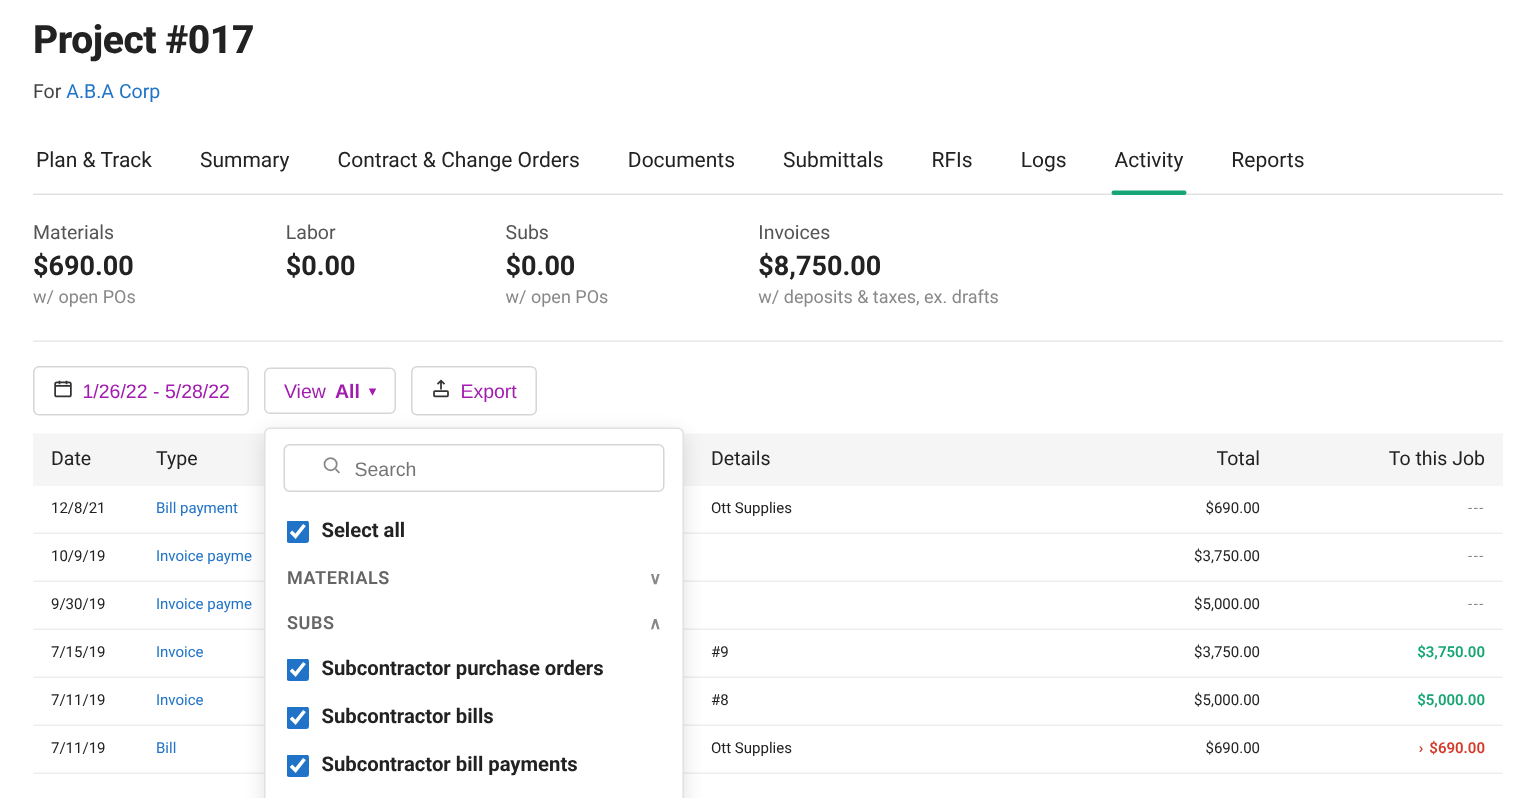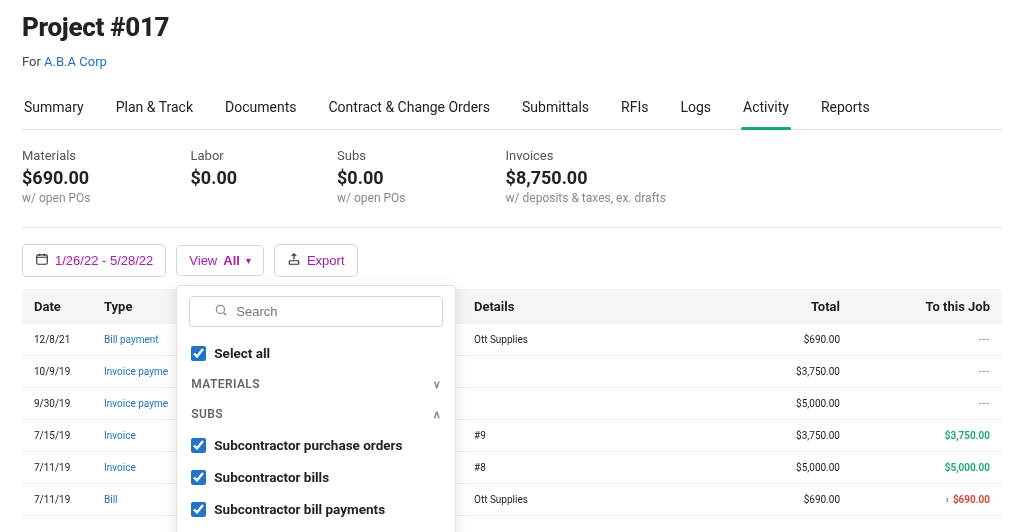--- a/index.html
+++ b/index.html
@@ -41,21 +41,21 @@
   .btn {
     border:1px solid #d6d6d6; background:#fff; border-radius:4px;
     padding:7px 12px; font-size:13px; color:#a21caf; cursor:pointer;
     display:inline-flex; align-items:center; gap:6px;
   }
   .btn .caret { font-size:10px; }
   .view-wrap { position:relative; }
   .table-wrap { margin-top:12px; }
   table.activity { width:100%; border-collapse:collapse; }
   table.activity thead th {
-    background:#f5f5f5; text-align:left; font-weight:700; font-size:13px;
+    background:#f5f5f5; text-align:left; font-weight:400; font-size:13px;
     padding:10px 12px; color:#222;
   }
   table.activity thead th.right { text-align:right; }
   table.activity tbody td {
     padding:10px 12px; border-bottom:1px solid #eee; font-size:10px;
     vertical-align: middle; white-space: nowrap;
   }
   table.activity tbody td.right { text-align:right; }
   td.type a { color:#2073c7; text-decoration:none; }
   .to-job-green { color:#17a673; font-weight:600; }
@@ -106,24 +106,24 @@
 <div class="page">
 
   <div class="title-row">
     <h1>Project #017</h1>
   </div>
   <div class="subtitle">
     <span>For </span><a href="#">A.B.A Corp</a>
   </div>
 
   <div class="tabs" id="tabs">
+      <div class="tab">Plan &amp; Track</div>
       <div class="tab">Summary</div>
-      <div class="tab">Plan &amp; Track</div>
+      <div class="tab">Contract &amp; Change Orders</div>
       <div class="tab">Documents</div>
-      <div class="tab">Contract &amp; Change Orders</div>
       <div class="tab">Submittals</div>
       <div class="tab">RFIs</div>
       <div class="tab">Logs</div>
       <div class="tab active">Activity</div>
       <div class="tab">Reports</div>
     </div>
 
   <div class="summary-cards">
     <div>
       <div class="card-label">Materials</div>

